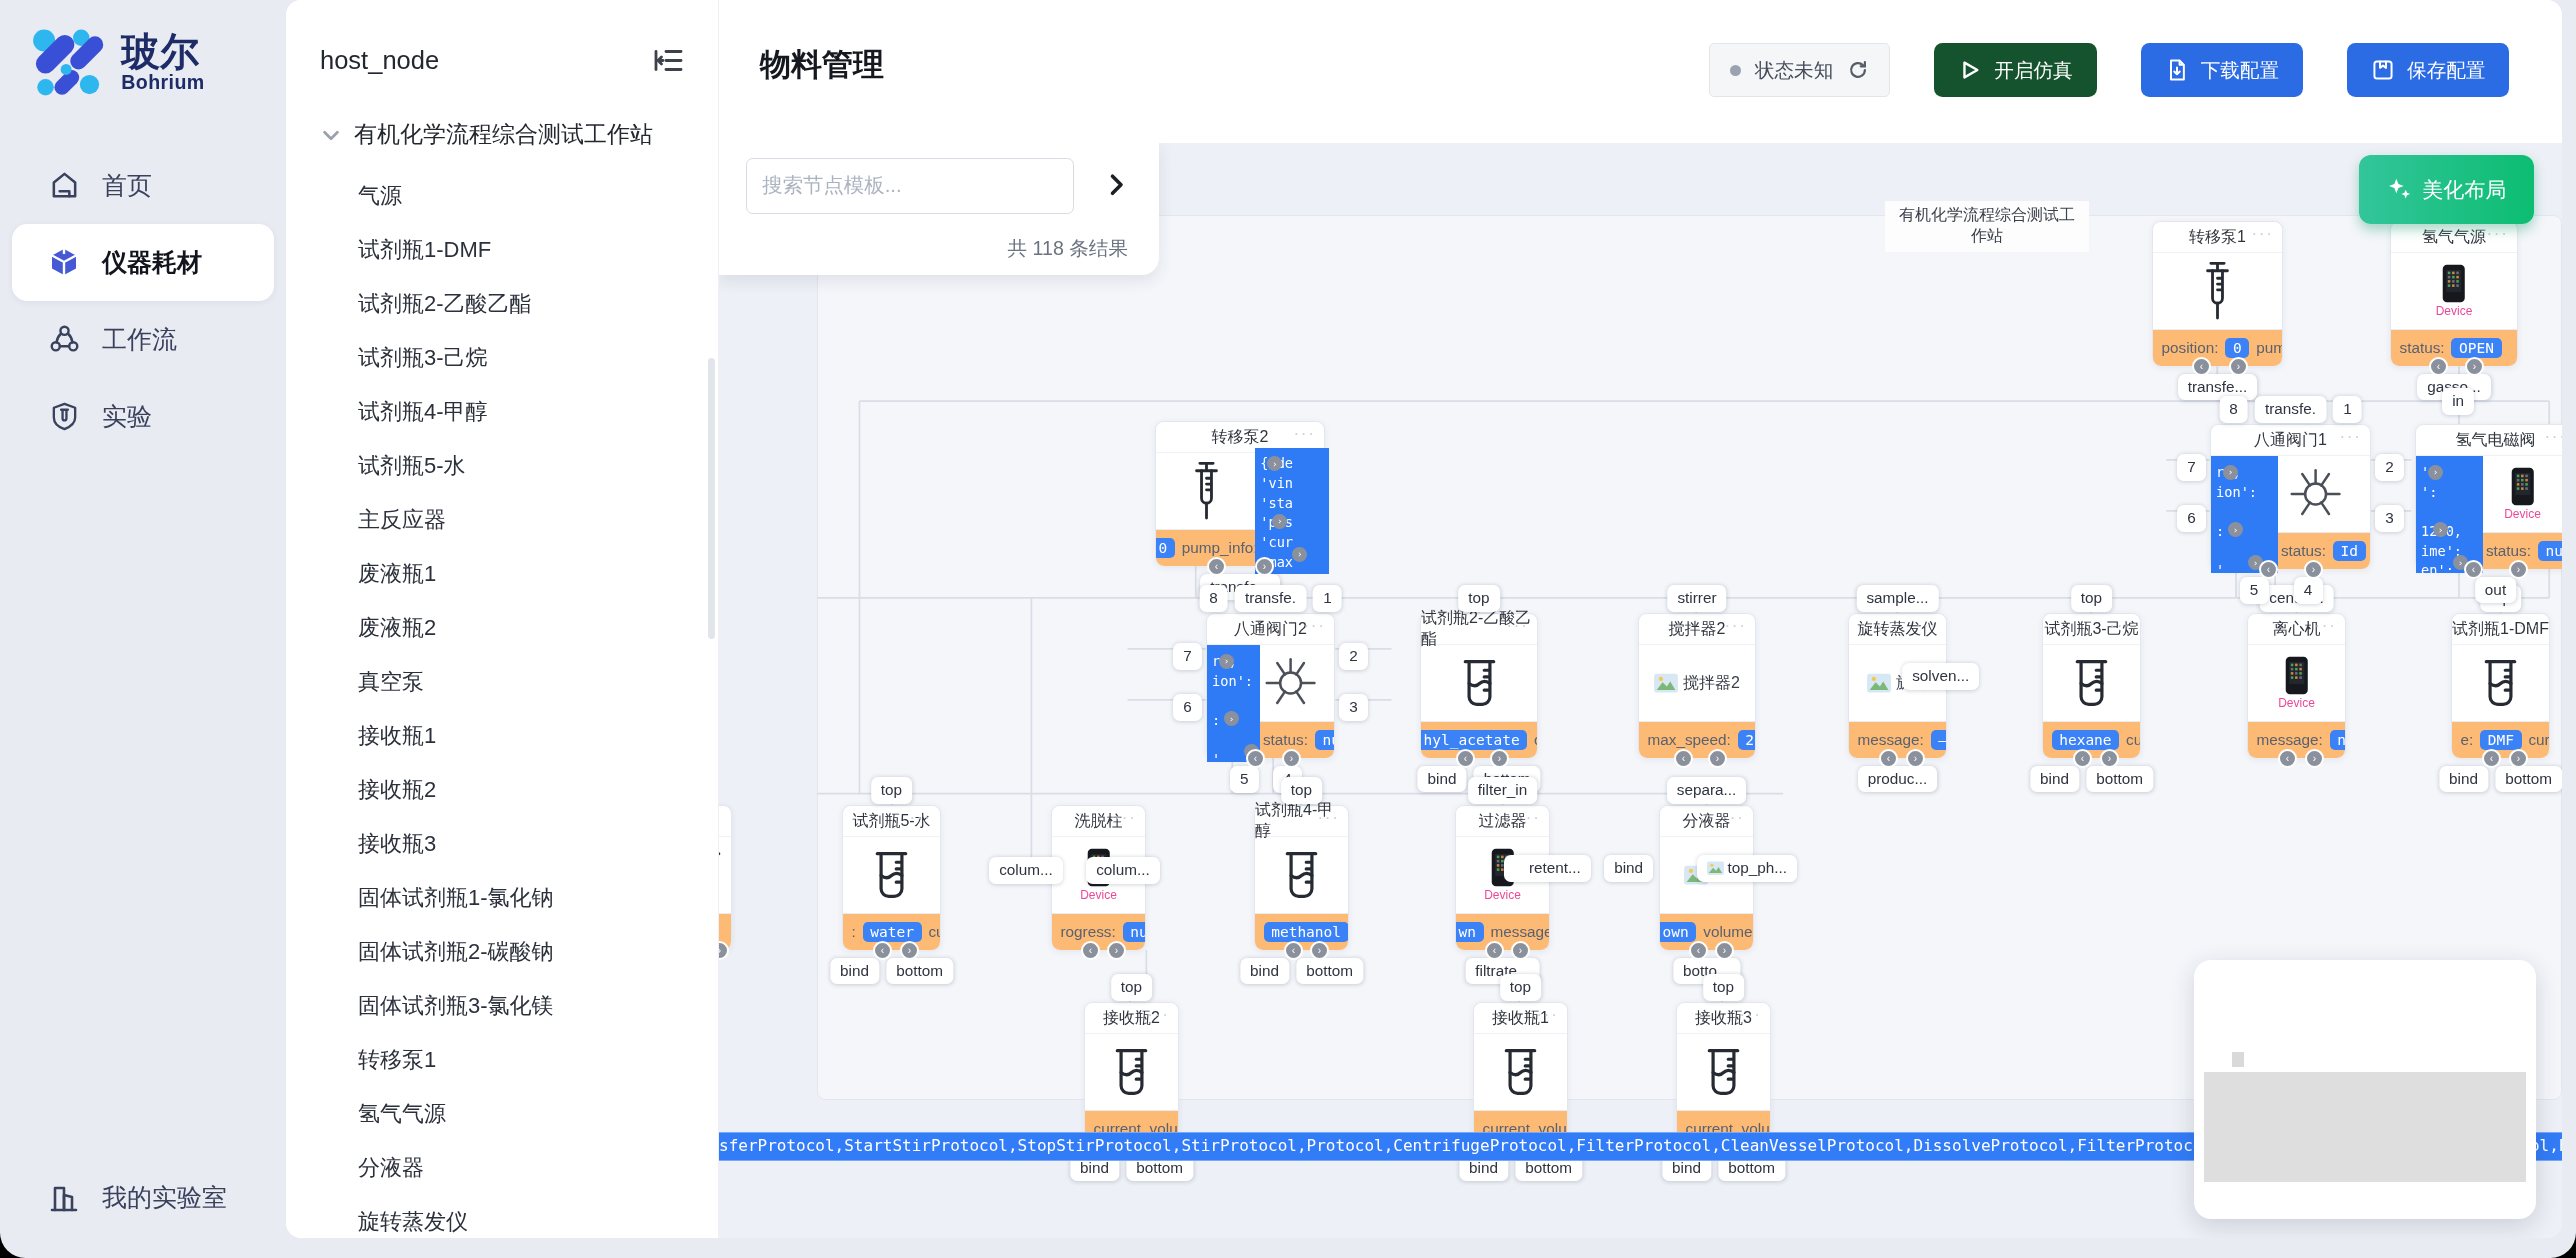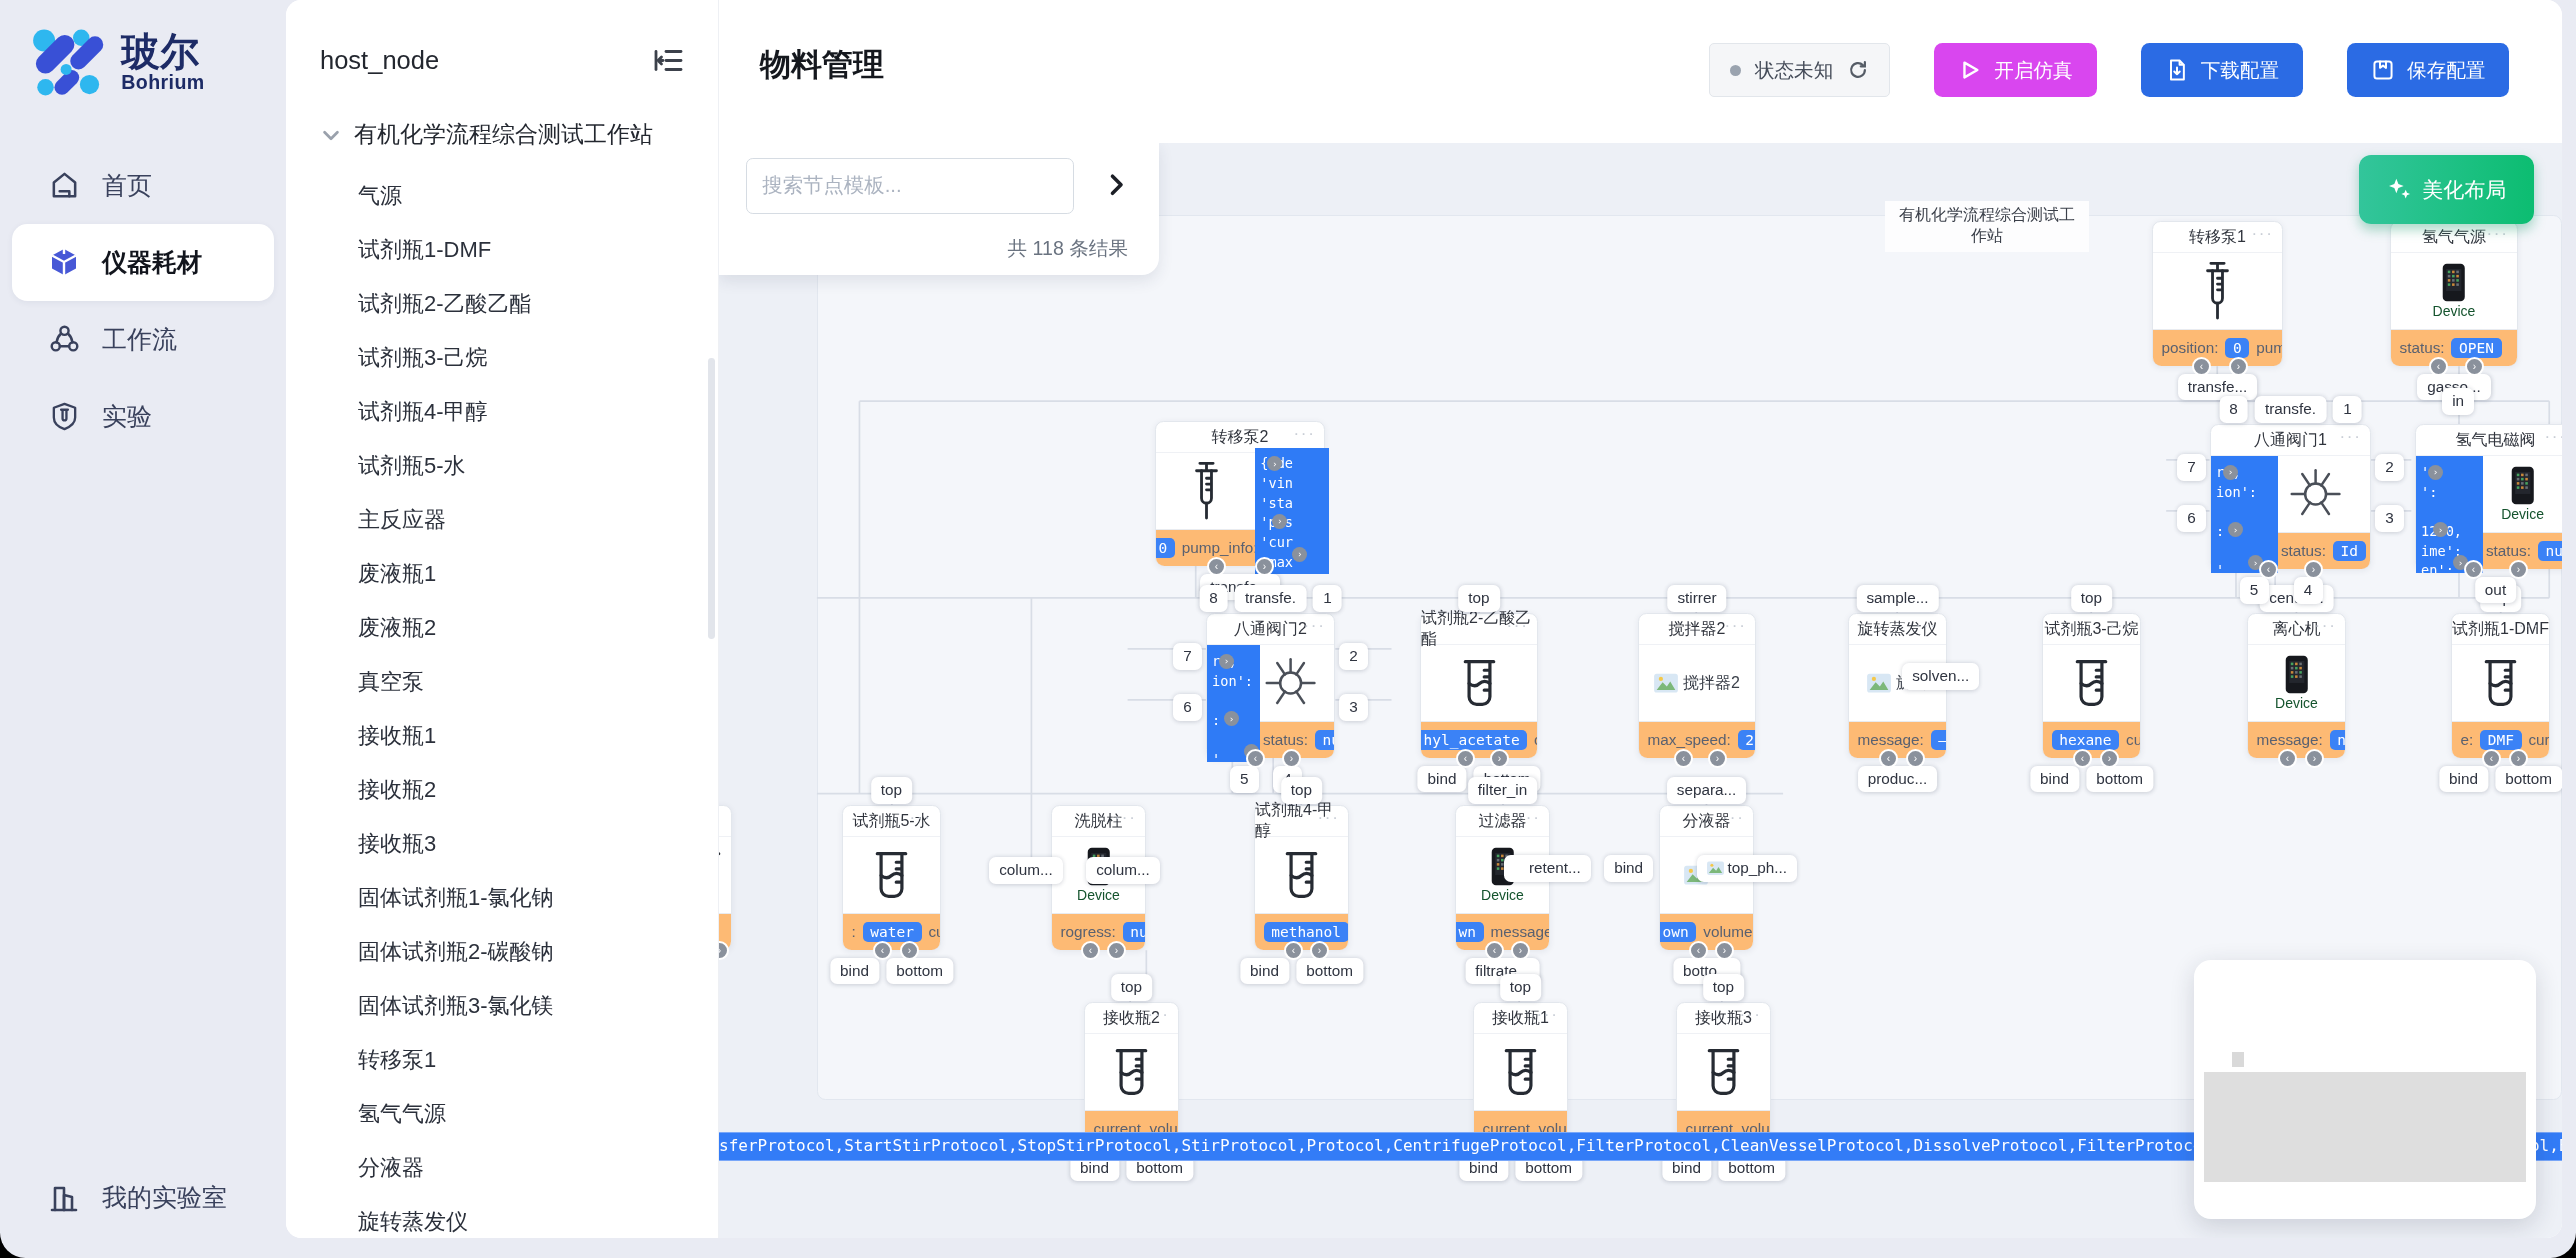--- a/index.html
+++ b/index.html
@@ -46,21 +46,21 @@
   #group-rect{position:absolute;left:98px;top:72px;width:1745px;height:885px;border:1.7px solid #E2E7EF;border-radius:8.5px;background:rgba(250,252,254,.55);z-index:0;}
   #group-label{position:absolute;left:1166px;top:58px;width:204px;text-align:center;background:#FDFDFE;padding:4.3px 8.5px;font-size:16px;color:#3A3F49;z-index:1;}
   #edges{position:absolute;left:0;top:0;z-index:1;}
   #strip{position:absolute;left:0;top:989px;width:1843px;height:29px;background:#337CF7;border-top:1.7px solid #79A7F9;border-bottom:1.7px solid #79A7F9;color:#fff;font-family:"DejaVu Sans Mono","Liberation Mono",monospace;font-size:16px;line-height:25.5px;white-space:nowrap;overflow:hidden;z-index:3;}
 
   .node{position:absolute;height:145px;background:#fff;border:0.9px solid #E3E7ED;border-radius:8.5px;box-shadow:0 1.7px 6.8px rgba(35,45,70,.07);z-index:2;}
   .node-head{height:31px;display:flex;align-items:center;justify-content:center;font-size:16px;color:#30343D;border-bottom:0.9px solid #EFF1F5;position:relative;}
   .node-dots{position:absolute;right:8.5px;top:1.7px;color:#C9CED6;font-size:17px;letter-spacing:1.7px;}
   .node-body{height:76px;display:flex;align-items:center;justify-content:center;gap:5.1px;overflow:hidden;}
   .dev-wrap{display:flex;flex-direction:column;align-items:center;gap:1.7px;}
-  .dev-cap{font-size:14px;color:#14532d;}
+  .dev-cap{font-size:12px;color:#ec4899;}
   .img-cap{font-size:16px;color:#3A3F49;white-space:nowrap;}
   .node-foot{height:37px;background:#fdba74;border-top:0.9px solid #E8EBF0;border-radius:0 0 8.5px 8.5px;display:flex;align-items:center;gap:6.8px;padding:0 8.5px;font-size:15.3px;color:#5A6170;white-space:nowrap;overflow:hidden;position:relative;}
   .badge{background:#3B82F6;color:#fff;border-radius:5.1px;padding:1.7px 7.7px;font-family:"DejaVu Sans Mono","Liberation Mono",monospace;font-size:14.5px;flex:0 0 auto;}
   .badge.cut{margin-left:-13.6px;}
   .overlay{position:absolute;background:#2F7BF6;color:#fff;font-family:"DejaVu Sans Mono","Liberation Mono",monospace;font-size:13.6px;line-height:1.45;padding:6.8px 5.1px;white-space:pre;overflow:hidden;z-index:4;}
   .ov-dot{position:absolute;width:15.3px;height:15.3px;border-radius:50%;background:#8A919C;color:#fff;font-size:9.4px;display:flex;align-items:center;justify-content:center;}
   .pill{position:absolute;background:#fff;border-radius:6.8px;box-shadow:0 0.9px 4.3px rgba(35,45,70,.20);padding:4.3px 10.2px;font-size:15.3px;color:#2F3440;white-space:nowrap;z-index:5;}
   .topports{position:absolute;top:-29px;left:50%;transform:translateX(-50%);display:flex;gap:6.8px;z-index:5;}
   .topports .pill,.tags .pill{position:static;}
   .tags{position:absolute;top:calc(100% + 8.5px);left:50%;transform:translateX(-50%);display:flex;gap:6.8px;z-index:5;}
@@ -211,21 +211,21 @@
           <span class="status-dot"></span>
           <span>状态未知</span>
           <span>
             <svg width="22" height="22" viewBox="0 0 24 24" fill="none" stroke="#555C66" stroke-width="2.4" stroke-linecap="round">
               <path d="M19.5 12 a7.5 7.5 0 1 1 -2.2 -5.3"></path>
                 <path d="M19.5 3.5 v4.5 h-4.5"></path>
             </svg>
           </span>
         </div>
 
-      <button class="hbtn" style="background: #d946ef;">
+      <button class="hbtn" style="background: #14532d;">
             <span>
               <svg width="24" height="24" viewBox="0 0 26 26" fill="none" stroke="#fff" stroke-width="2.6" stroke-linejoin="round">
                 <path d="M7 5 L21 13 7 21 Z"></path>
               </svg>
             </span>
             <span>开启仿真</span>
           </button>
           <button class="hbtn" style="background: rgb(43, 107, 228);">
             <span>
               <svg width="24" height="24" viewBox="0 0 28 28" fill="none" stroke="#fff" stroke-width="2.3" stroke-linejoin="round" stroke-linecap="round">

